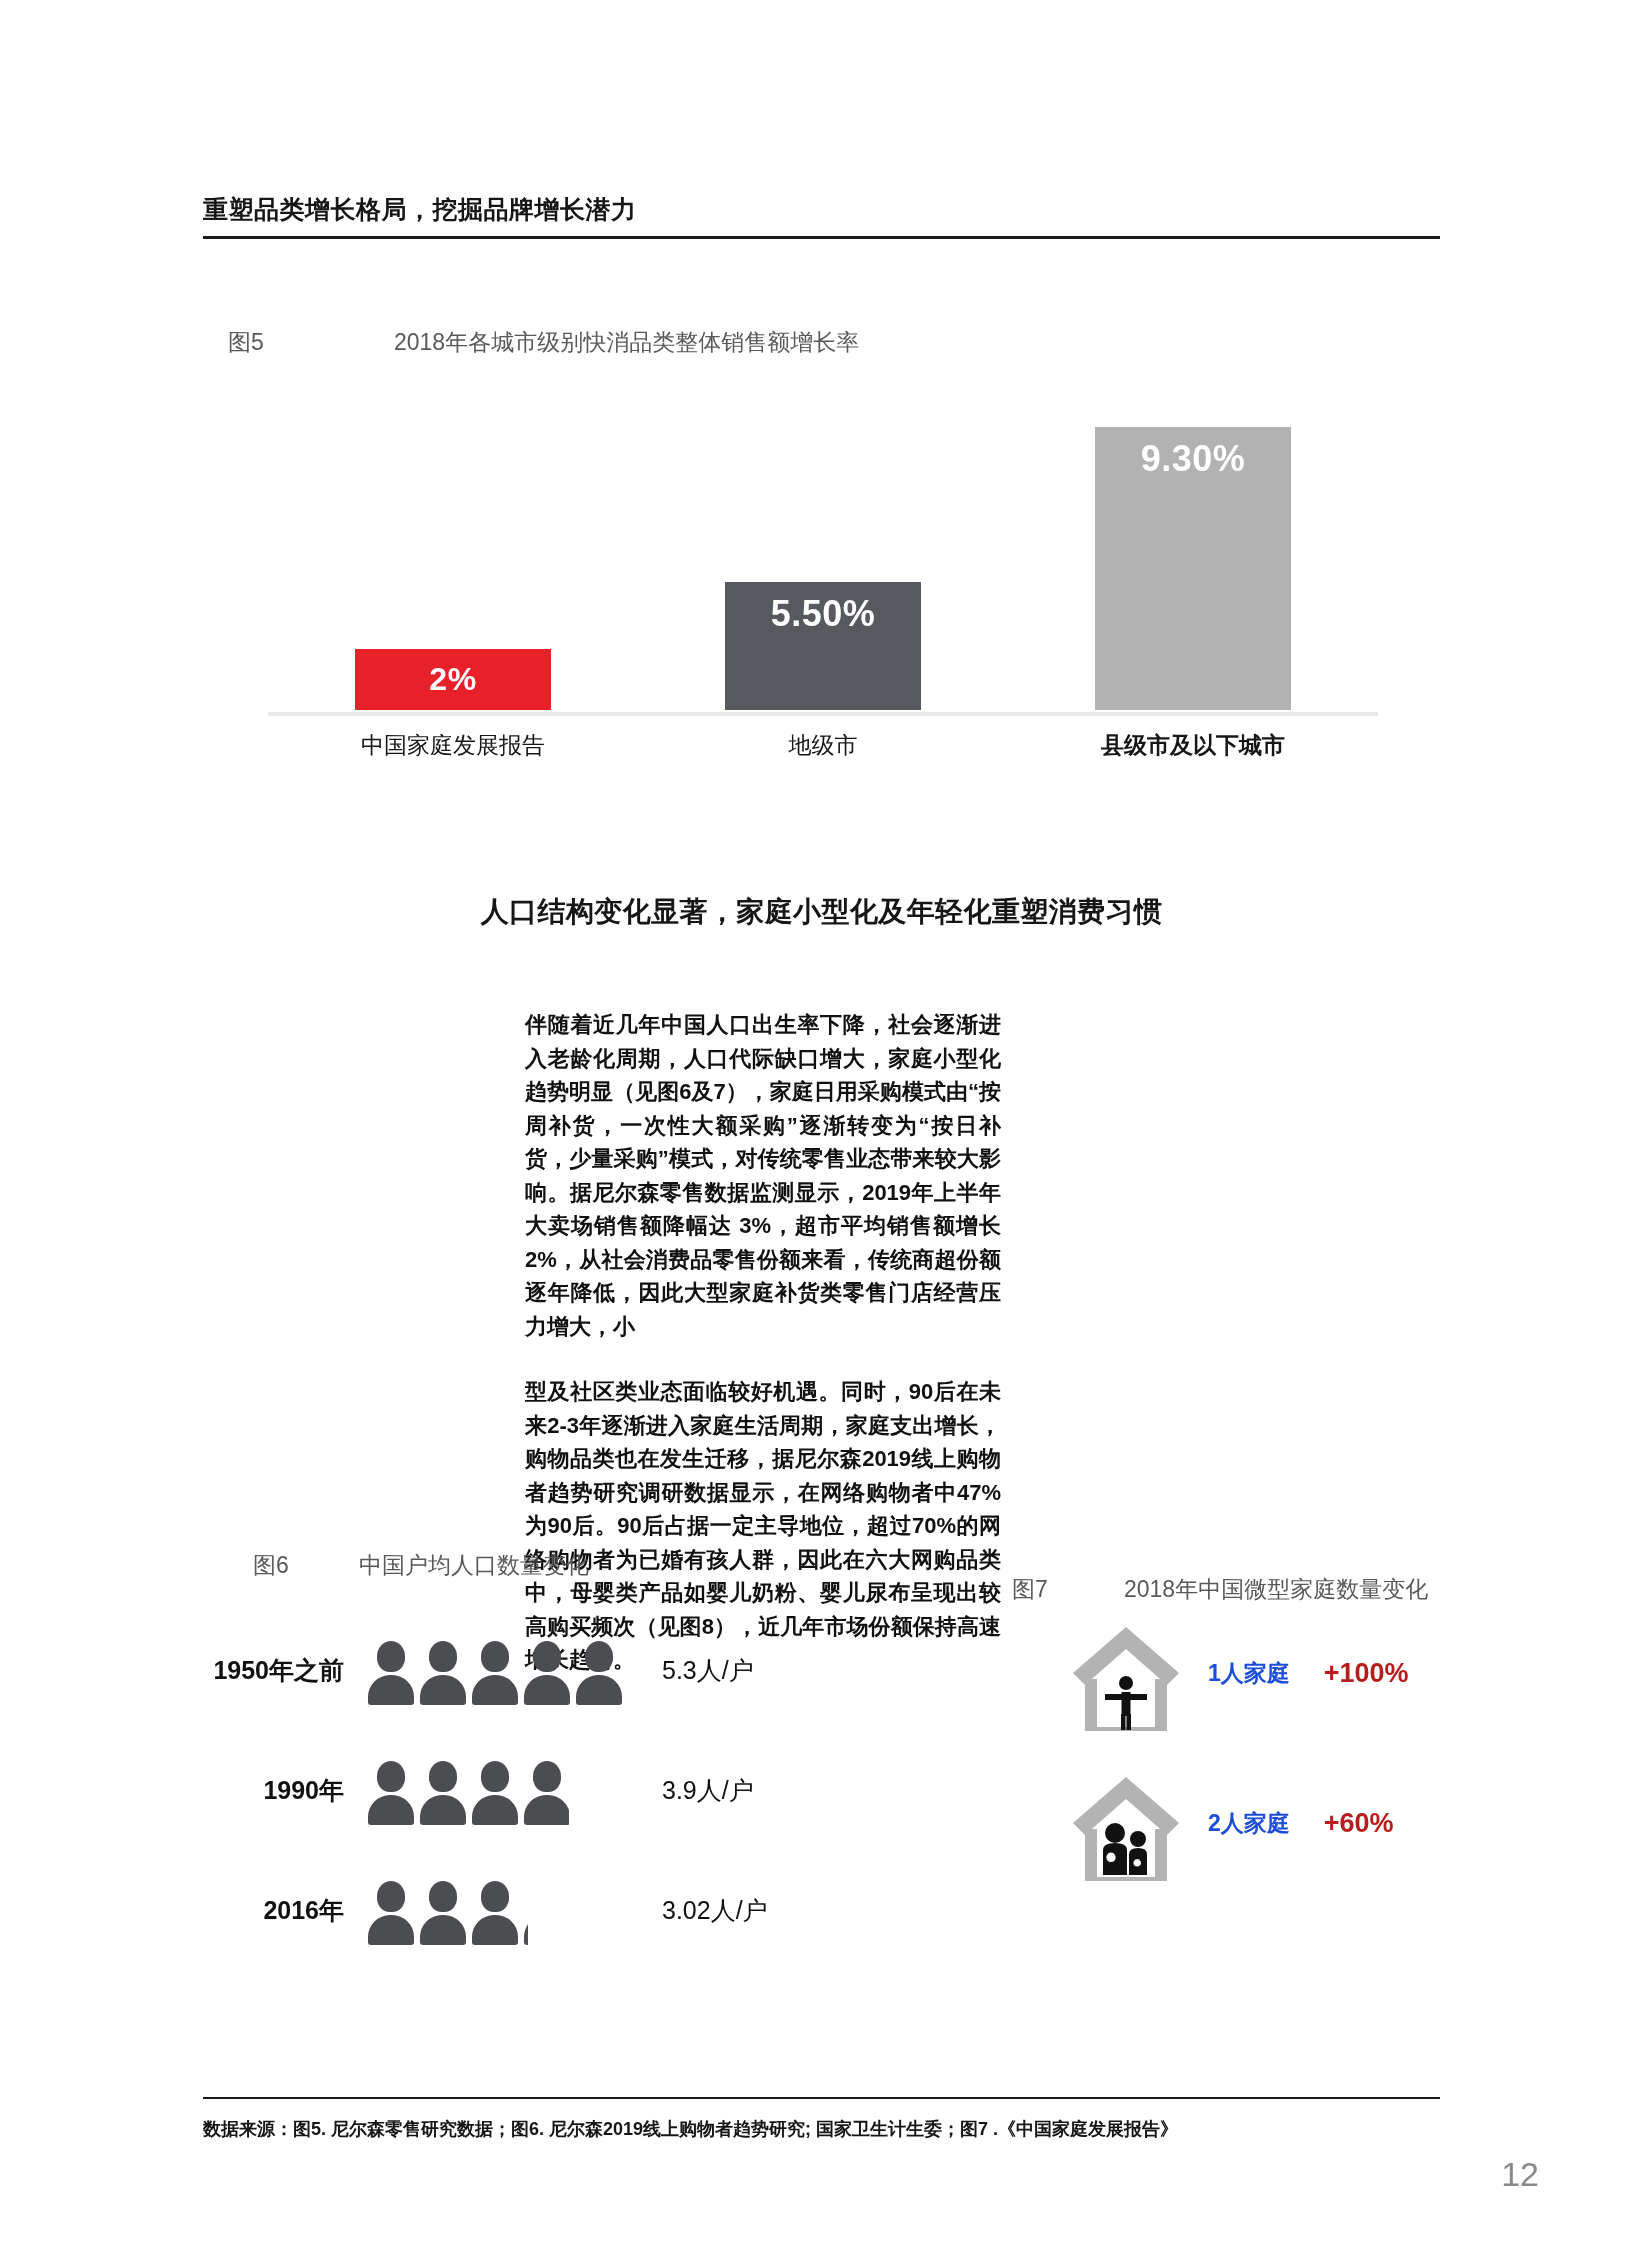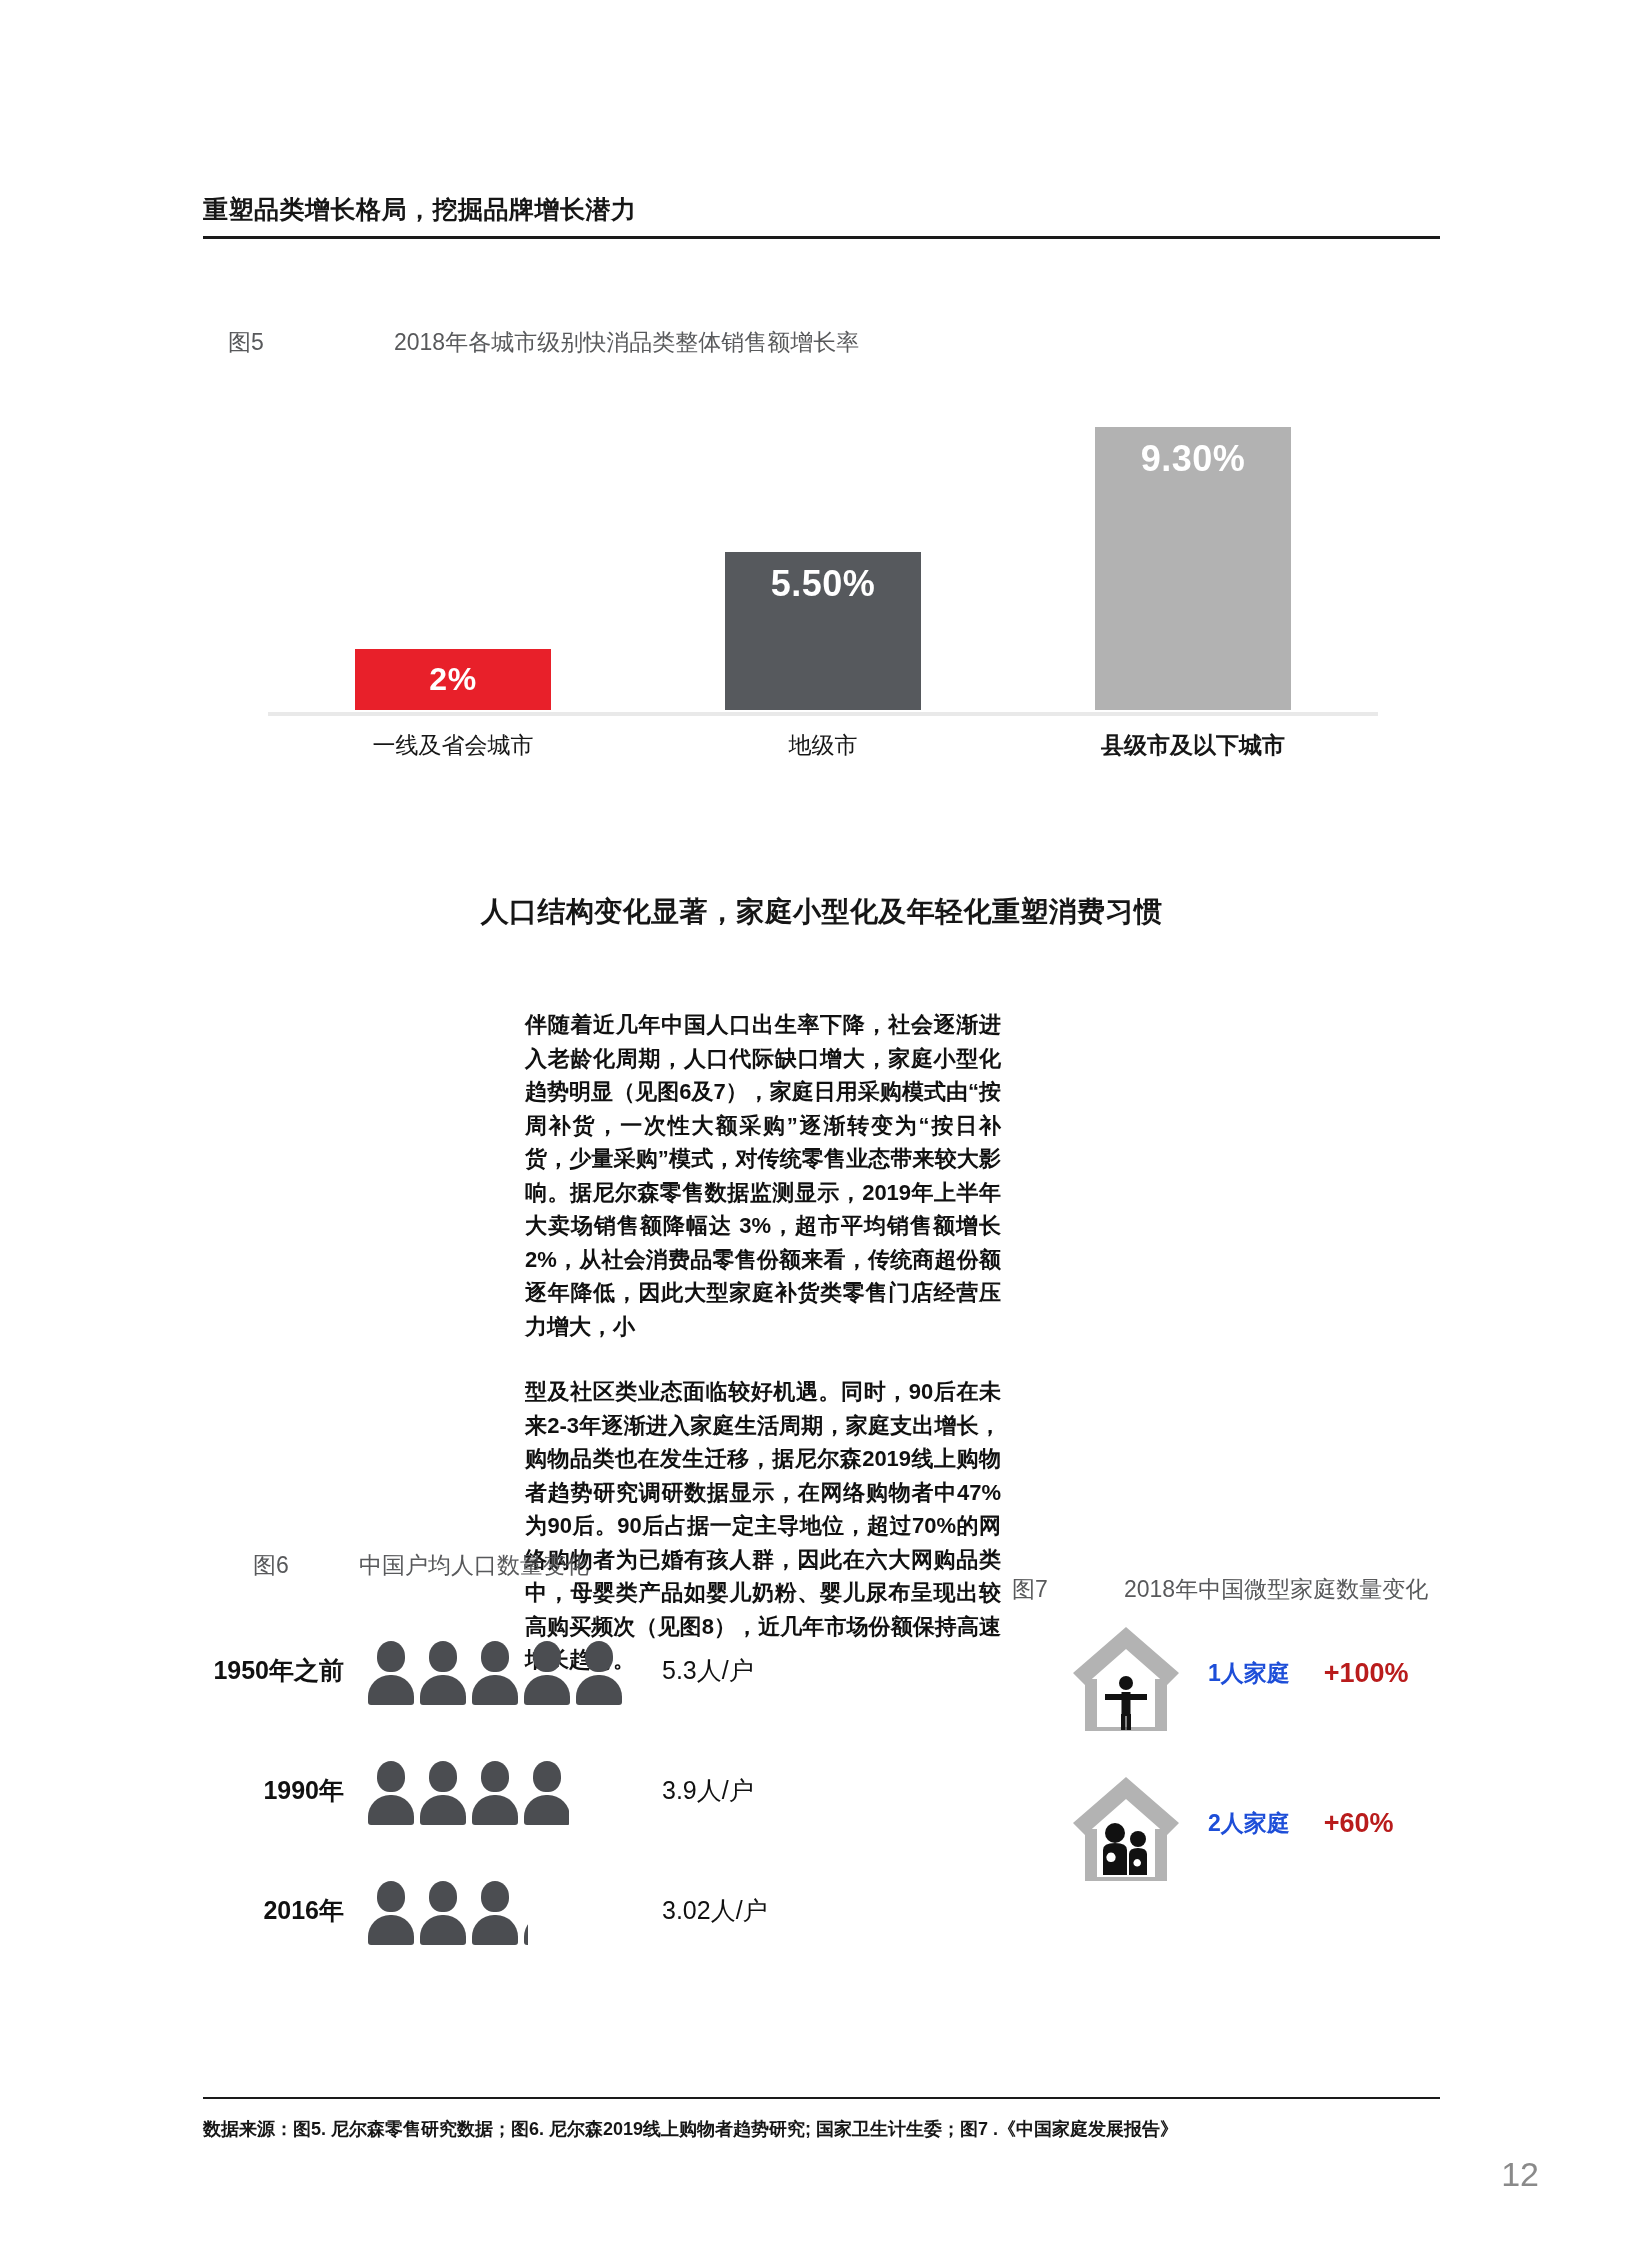--- a/index.html
+++ b/index.html
@@ -324,34 +324,34 @@
   </div>
 
   <div class="fig5-chart">
     <div class="bars">
       <div class="bar-slot">
         <div class="bar red" id="bar0" style="height: 61px;">
           <span class="bar-value">2%</span>
         </div>
       </div>
       <div class="bar-slot">
-        <div class="bar dark" id="bar1" style="height: 158px; text-align: center;">
+        <div class="bar dark" id="bar1" style="height: 128px; text-align: center;">
           <span class="bar-value">5.50%</span>
         </div>
       </div>
       <div class="bar-slot">
         <div class="bar grey" id="bar2" style="height: 283px;">
           <span class="bar-value">9.30%</span>
         </div>
       </div>
     </div>
   </div>
   <div class="axis-line"></div>
   <div class="axis-labels">
-    <div class="lbl">一线及省会城市</div>
+    <div class="lbl">中国家庭发展报告</div>
     <div class="lbl">地级市</div>
     <div class="lbl bold">县级市及以下城市</div>
   </div>
 
   <div class="section-heading">人口结构变化显著，家庭小型化及年轻化重塑消费习惯</div>
 
   <div class="body-cols">
     <div class="body-col">伴随着近几年中国人口出生率下降，社会逐渐进入老龄化周期，人口代际缺口增大，家庭小型化趋势明显（见图6及7），家庭日用采购模式由“按周补货，一次性大额采购”逐渐转变为“按日补货，少量采购”模式，对传统零售业态带来较大影响。据尼尔森零售数据监测显示，2019年上半年大卖场销售额降幅达 3%，超市平均销售额增长2%，从社会消费品零售份额来看，传统商超份额逐年降低，因此大型家庭补货类零售门店经营压力增大，小</div>
     <div class="body-col">型及社区类业态面临较好机遇。同时，90后在未来2-3年逐渐进入家庭生活周期，家庭支出增长，购物品类也在发生迁移，据尼尔森2019线上购物者趋势研究调研数据显示，在网络购物者中47%为90后。90后占据一定主导地位，超过70%的网络购物者为已婚有孩人群，因此在六大网购品类中，母婴类产品如婴儿奶粉、婴儿尿布呈现出较高购买频次（见图8），近几年市场份额保持高速增长趋势。</div>
   </div>

